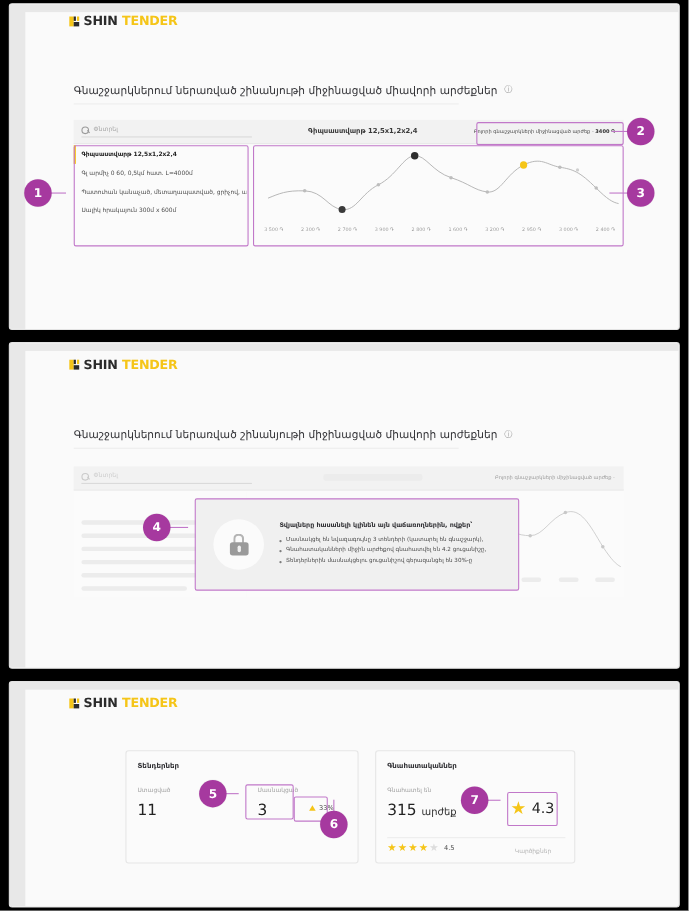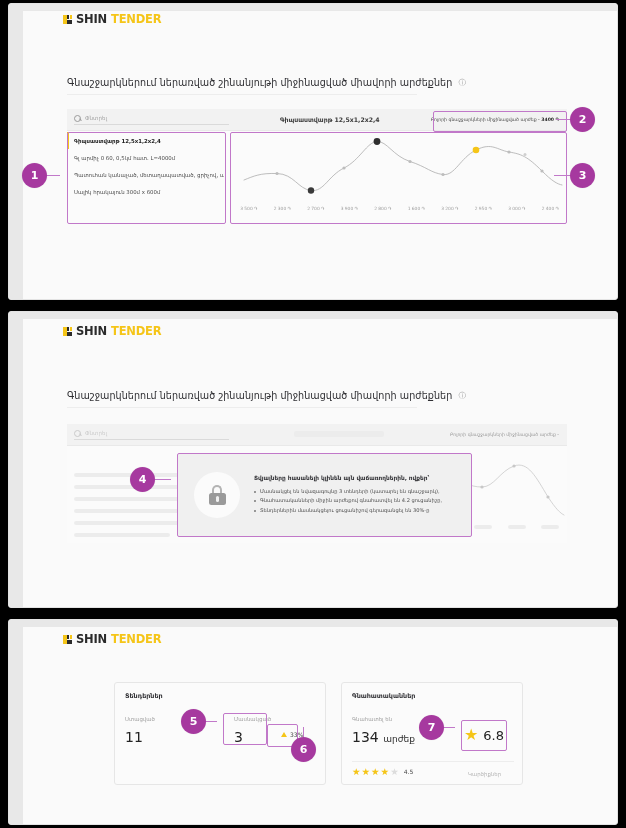--- a/index.html
+++ b/index.html
@@ -623,27 +623,27 @@
         <span class="tri"></span>
         <span>33%</span>
       </div>
     </div>
 
     <div class="stat-card" style="left:332px; top:62px; width:182px; height:103px;">
       <div class="stat-title">Գնահատականներ</div>
 
       <div class="stat-sub" style="left:10px; top:33px;">Գնահատել են</div>
       <div class="stat-big" style="left:10px; top:47px;">
-        <span>134</span>
+        <span>315</span>
         <small>արժեք</small>
       </div>
 
       <div class="rating" style="left:122px; top:44px;">
         <span class="star-big">★</span>
-        <span class="rating-val">6.8</span>
+        <span class="rating-val">4.3</span>
       </div>
 
       <div class="card-div" style="left:10px; top:78px; width:162px;"></div>
 
       <div class="starrow" style="left:10px; top:84px;">
         <span class="s-on">★</span>
         <span class="s-on">★</span>
         <span class="s-on">★</span>
         <span class="s-on">★</span>
         <span class="s-off">★</span>

